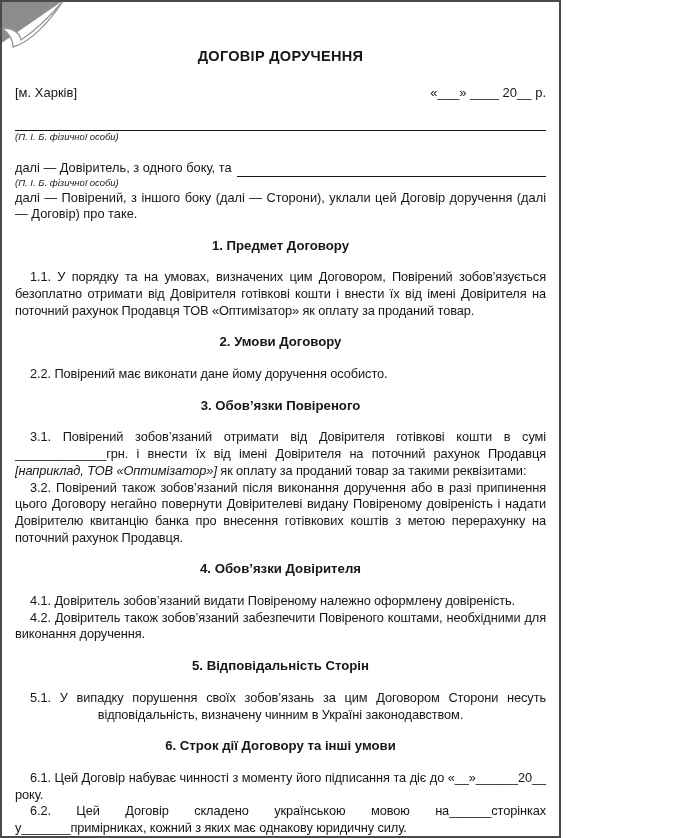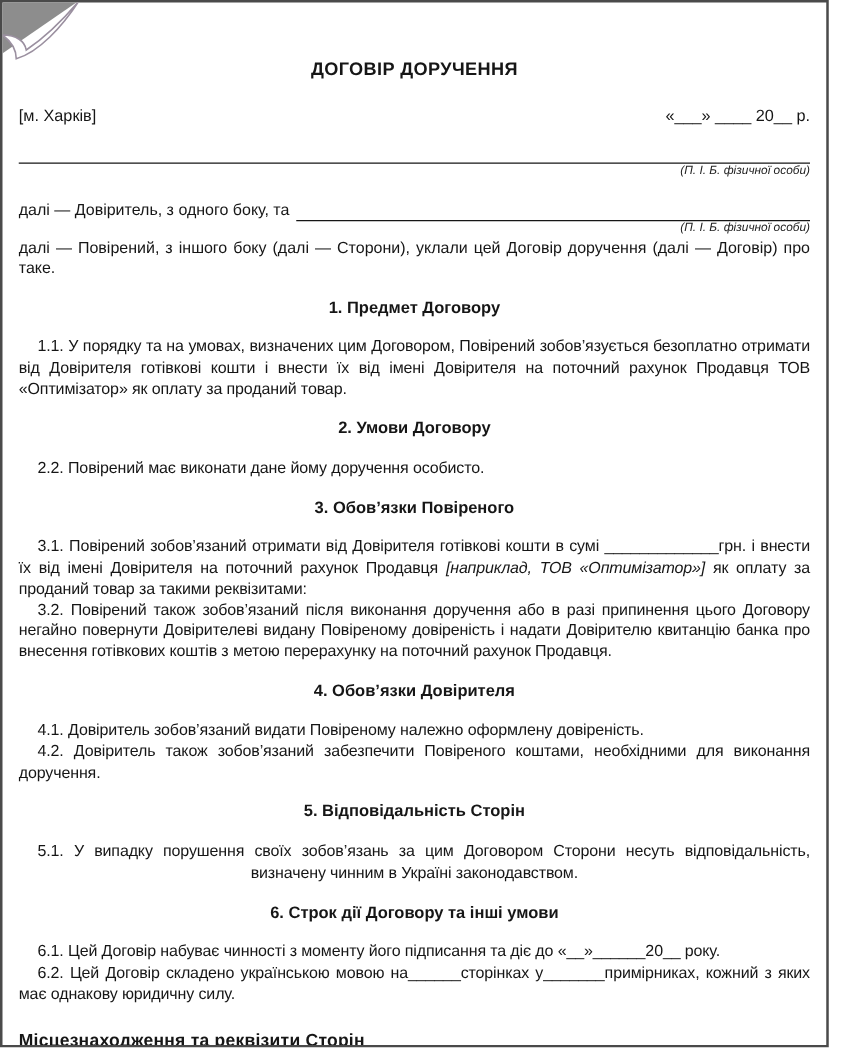--- a/index.html
+++ b/index.html
@@ -1,35 +1,35 @@
 <!DOCTYPE html>
 <html lang="uk"><head>
 <meta charset="utf-8">
 <style>
   html,body{margin:0;padding:0;background:#fff;}
   .page{
     position:relative;
-    width:663px;height:838px;
+    width:561px;height:838px;
     box-sizing:border-box;
     border:2px solid #4a4a4a;
     background:#fff;
     padding:0 13px;
     font-family:"Liberation Sans","DejaVu Sans",sans-serif;
     color:#161616;
     overflow:hidden;
   }
   .curl{position:absolute;top:-2px;left:-2px;width:74px;height:58px;pointer-events:none;}
   .title{
     text-align:center;font-weight:bold;font-size:14.5px;
     padding-top:46px;letter-spacing:.3px;
   }
   .meta-row{display:flex;justify-content:space-between;margin-top:21px;font-size:13px;}
   .place{}
   .blank-line{border-bottom:1px solid #161616;height:30px;}
-  .caption{text-align:right;font-size:9.5px;font-style:italic;line-height:12px;color:#222;}
+  .caption{text-align:left;font-size:9.5px;font-style:italic;line-height:12px;color:#222;}
   .party-line{display:flex;align-items:flex-end;font-size:12.8px;line-height:16.5px;margin-top:17px;white-space:nowrap;}
   .party-line .fill{flex:1;border-bottom:1px solid #161616;margin-left:5px;height:14px;}
   .party-final{font-size:12.8px;line-height:16.5px;margin-top:1px;text-align:justify;}
   .doc-text{font-size:12.8px;line-height:16.7px;letter-spacing:-0.1px;}
   .sec{font-size:13.2px;text-align:center;font-weight:bold;margin:15px;line-height:16.7px;letter-spacing:0;}
   .par{margin:0;text-align:justify;text-indent:15px;}
   .par.it{font-style:italic;}
   .par.center-last{text-align-last:center;}
   .footer-heading{text-align:left;font-weight:bold;font-size:14px;margin-top:21px;letter-spacing:.2px;}
   .sig-labels{display:grid;grid-template-columns:1fr 1fr;margin-top:23px;font-size:13px;}

